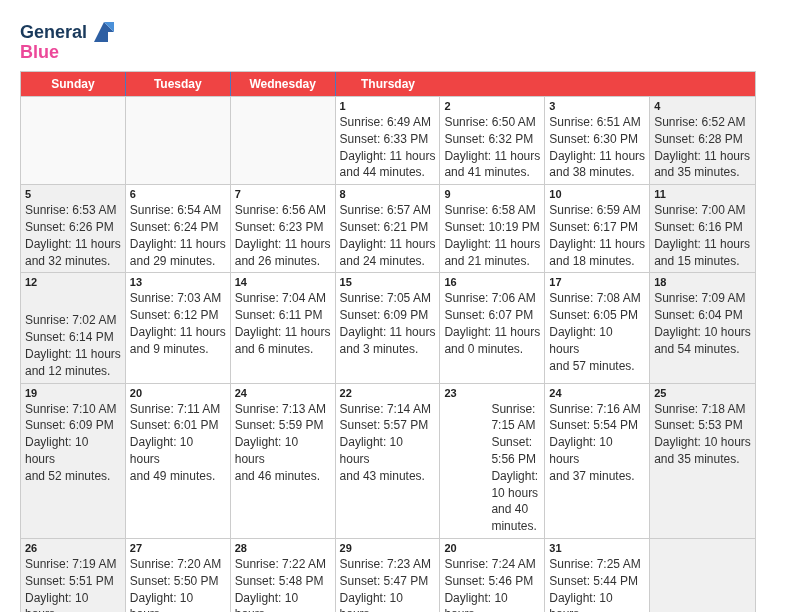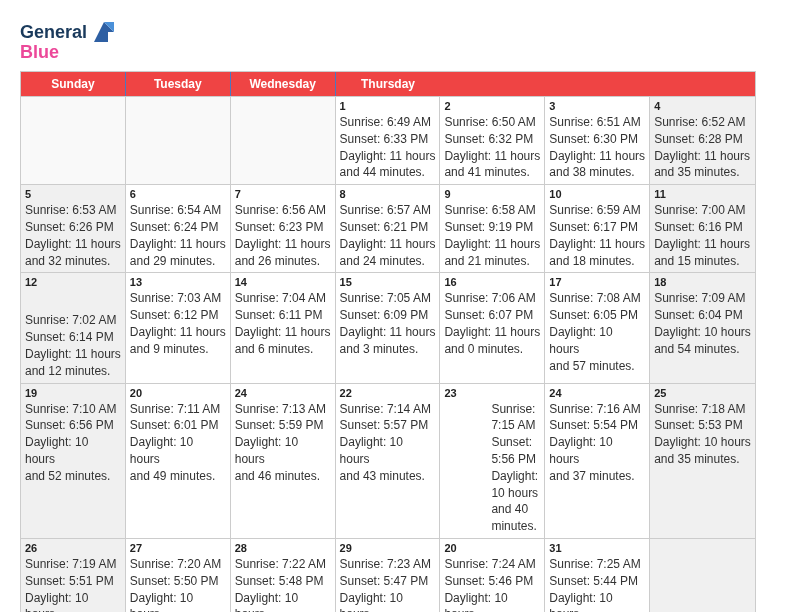--- a/index.html
+++ b/index.html
@@ -196,21 +196,21 @@
           <div class="cal-cell">
             <div class="day-num">8</div>
             <div class="day-info" style="white-space: pre-line;">Sunrise: 6:57 AM
 Sunset: 6:21 PM
 Daylight: 11 hours
 and 24 minutes.</div>
           </div>
           <div class="cal-cell">
             <div class="day-num">9</div>
             <div class="day-info" style="white-space: pre-line;">Sunrise: 6:58 AM
-Sunset: 9:19 PM
+Sunset: 10:19 PM
 Daylight: 11 hours
 and 21 minutes.</div>
           </div>
           <div class="cal-cell">
             <div class="day-num">10</div>
             <div class="day-info" style="white-space: pre-line;">Sunrise: 6:59 AM
 Sunset: 6:17 PM
 Daylight: 11 hours
 and 18 minutes.</div>
           </div>
@@ -270,21 +270,21 @@
             <div class="day-info" style="white-space: pre-line;">Sunrise: 7:09 AM
 Sunset: 6:04 PM
 Daylight: 10 hours
 and 54 minutes.</div>
           </div>
         </div>
         <div class="cal-row">
           <div class="cal-cell shaded">
             <div class="day-num">19</div>
             <div class="day-info" style="white-space: pre-line;">Sunrise: 7:10 AM
-Sunset: 6:56 PM
+Sunset: 6:09 PM
 Daylight: 10 hours
 and 52 minutes.</div>
           </div>
           <div class="cal-cell">
             <div class="day-num">20</div>
             <div class="day-info" style="white-space: pre-line;">Sunrise: 7:11 AM
 Sunset: 6:01 PM
 Daylight: 10 hours
 and 49 minutes.</div>
           </div>

